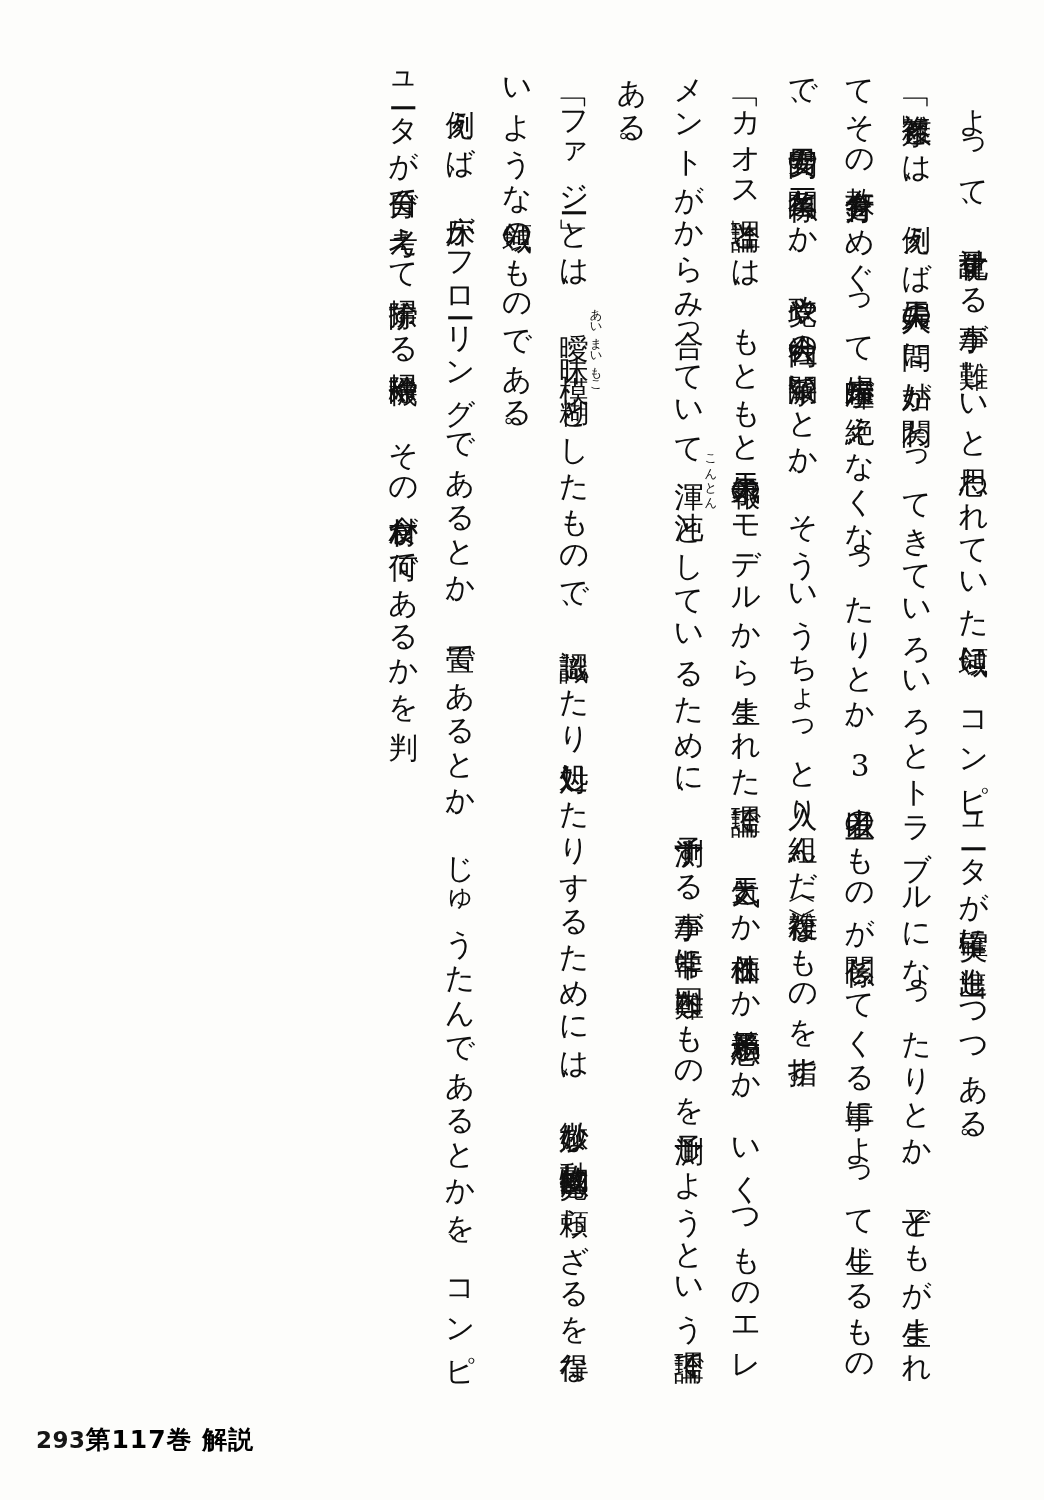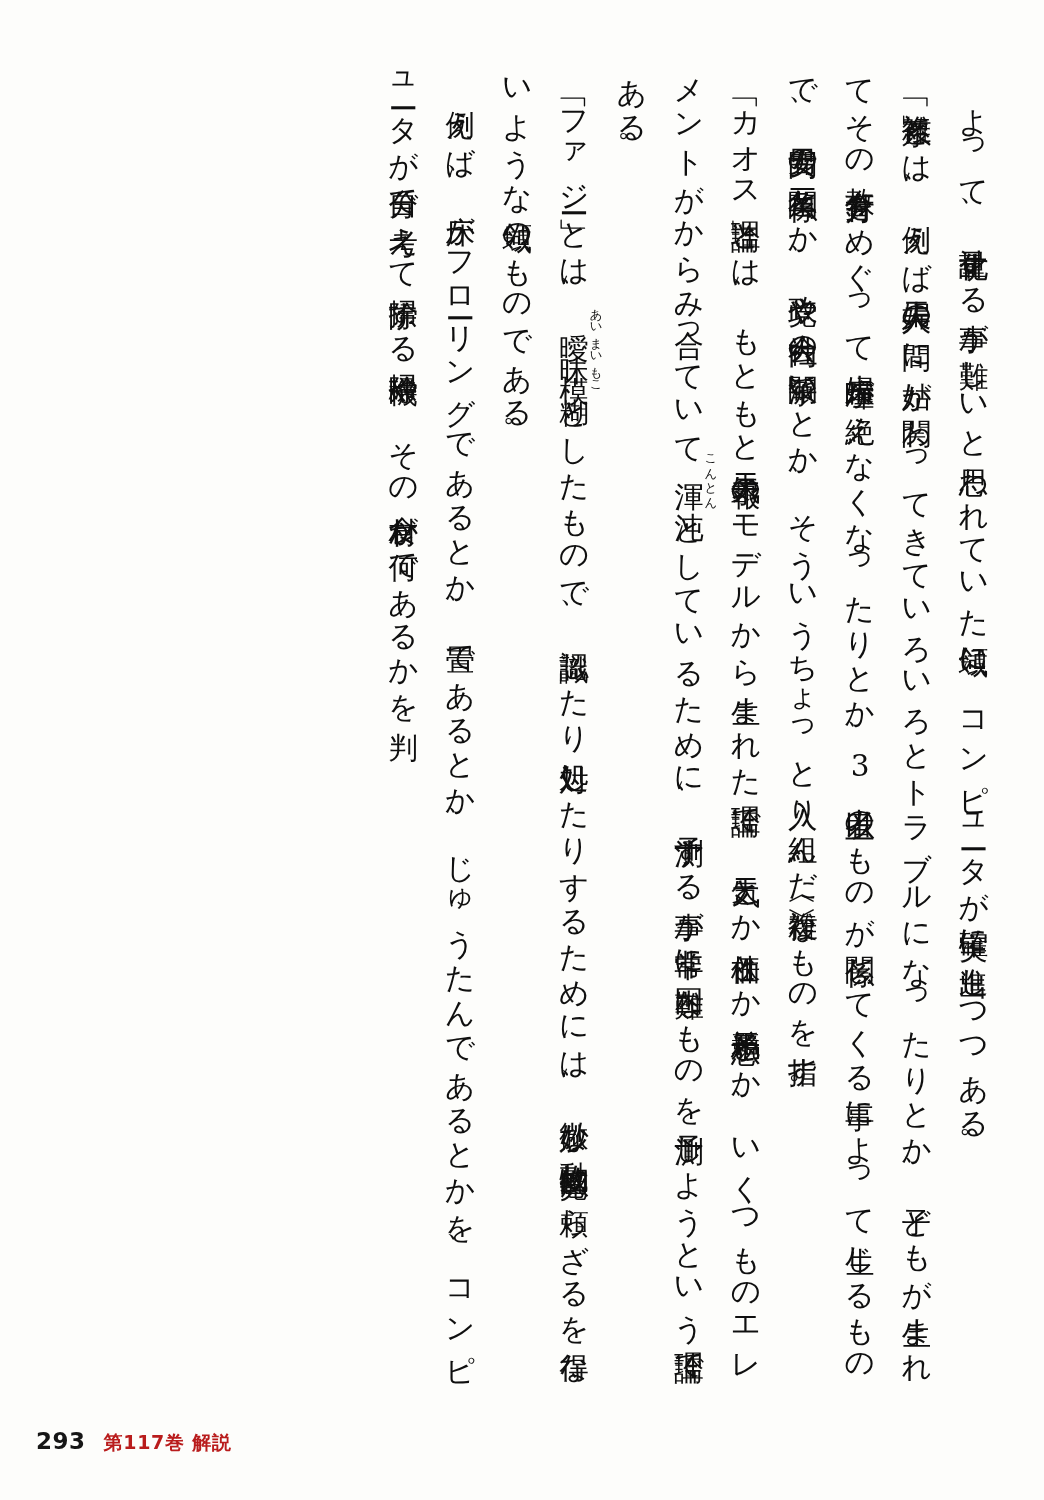--- a/index.html
+++ b/index.html
@@ -43,34 +43,33 @@
     font-size: 0.42em;
     letter-spacing: 0.02em;
     font-weight: normal;
   }
   .footer {
     position: absolute;
     left: 36px;
     bottom: 44px;
     display: flex;
     align-items: baseline;
-    gap: 18px;
     font-family: "DejaVu Sans", "Liberation Sans", sans-serif;
   }
   .folio {
     font-size: 23px;
     font-weight: 700;
     letter-spacing: 0.02em;
     color: #161616;
   }
   .running-head {
-    font-size: 19px;
+    font-size: 25px;
     font-weight: 700;
     letter-spacing: 0.04em;
-    color: #b91c1c;
+    color: #000000;
   }
 </style>
 </head>
 <body>
 
 <div class="page">
 
   <div class="body-text">
 
     <p class="indent">よって、計量化する事が難しいと思われていた領域に、コンピュータが確実に進出しつつある。</p>

